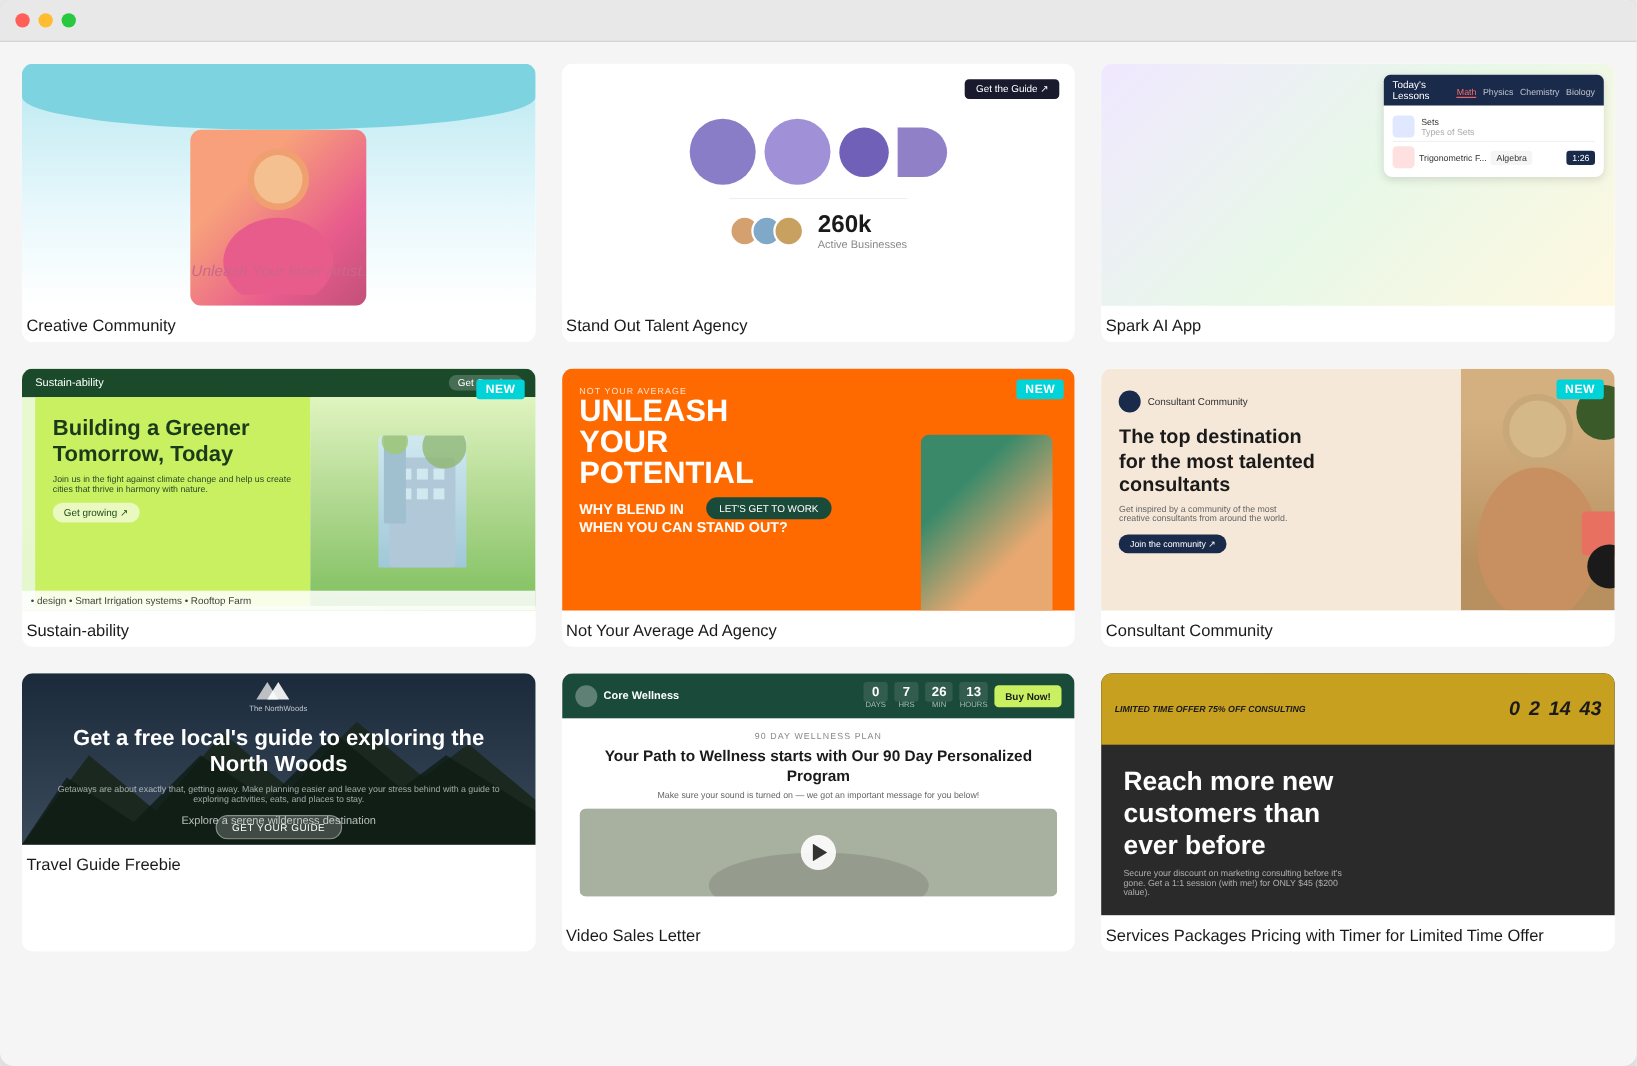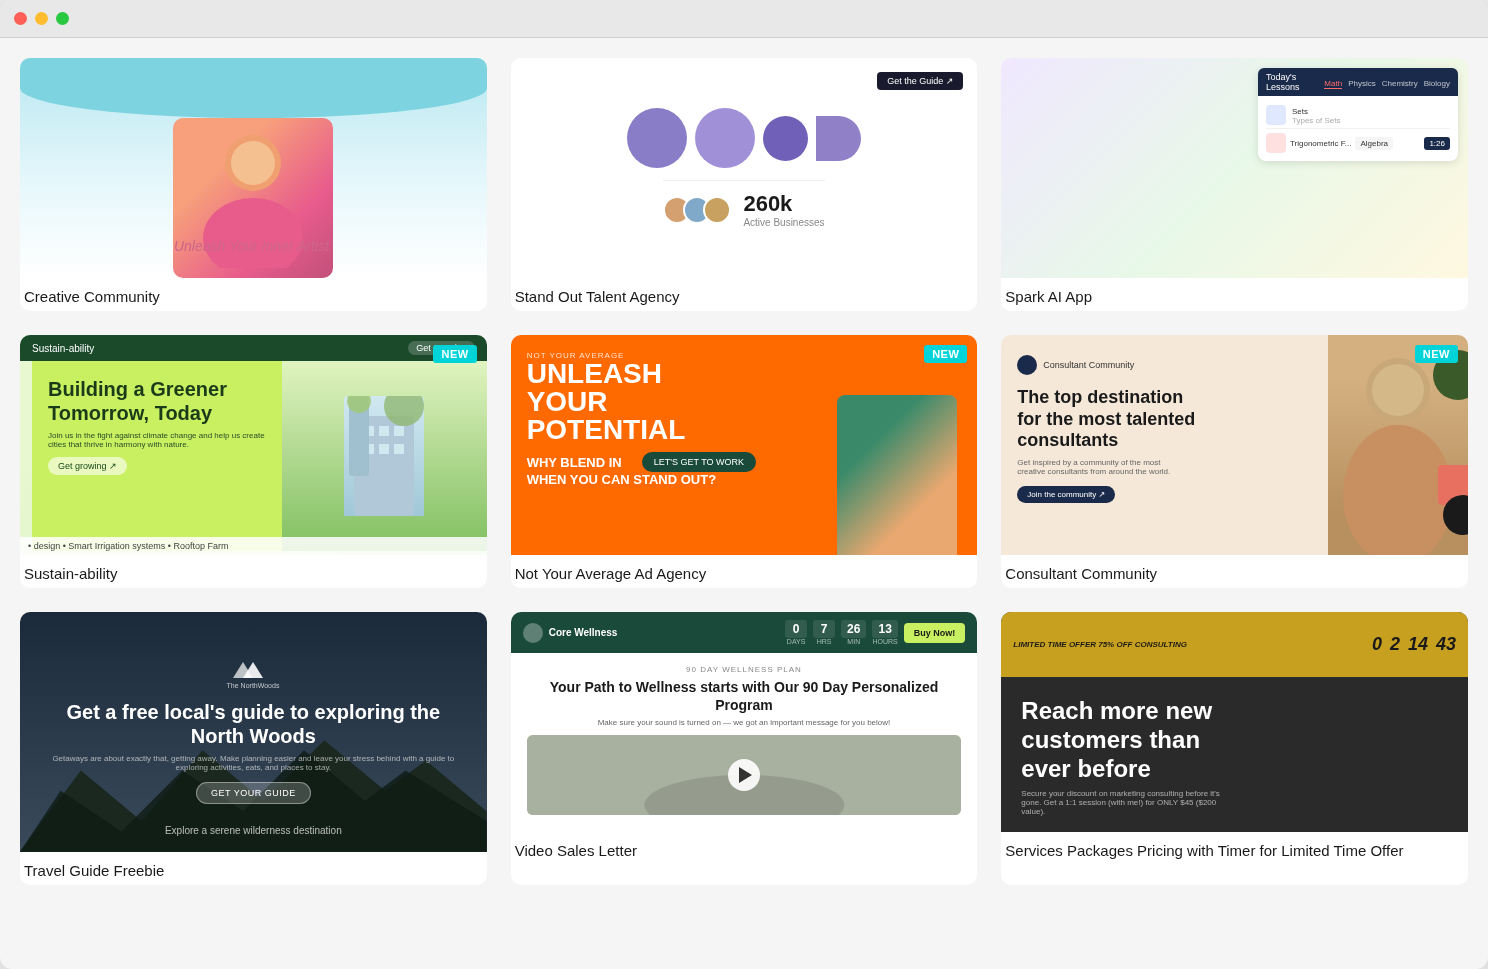--- a/index.html
+++ b/index.html
@@ -889,21 +889,21 @@
                 <rect x="30" y="120" width="40" height="40" rx="4" fill="#e87060"></rect>
                 <circle cx="55" cy="170" r="20" fill="#1a1a1a"></circle>
               </svg>
             </div>
           </div>
         </div>
         <div class="card-label">Consultant Community</div>
       </div>
 
       <div class="card">
-        <div class="card-thumb thumb-northwoods" style="height:240px;">
+        <div class="card-thumb thumb-northwoods" style="height:156px;">
           <svg class="mountain-svg" viewBox="0 0 460 120" preserveAspectRatio="none">
             <polygon points="0,120 60,40 120,90 180,20 240,70 300,10 360,60 400,30 460,80 460,120" fill="#1a2820"></polygon>
             <polygon points="0,120 40,60 100,100 160,40 220,80 280,20 340,70 380,40 460,90 460,120" fill="#0e1c14" opacity="0.8"></polygon>
           </svg>
           <div class="nw-content">
             <div class="nw-logo">
               <svg width="60" height="30" viewBox="0 0 60 30">
                 <polygon points="20,2 30,18 10,18" fill="white" opacity="0.7"></polygon>
                 <polygon points="30,2 40,18 20,18" fill="white" opacity="0.9"></polygon>
                 <text x="30" y="28" text-anchor="middle" font-size="7" fill="rgba(255,255,255,0.7)" font-family="sans-serif">The NorthWoods</text>

